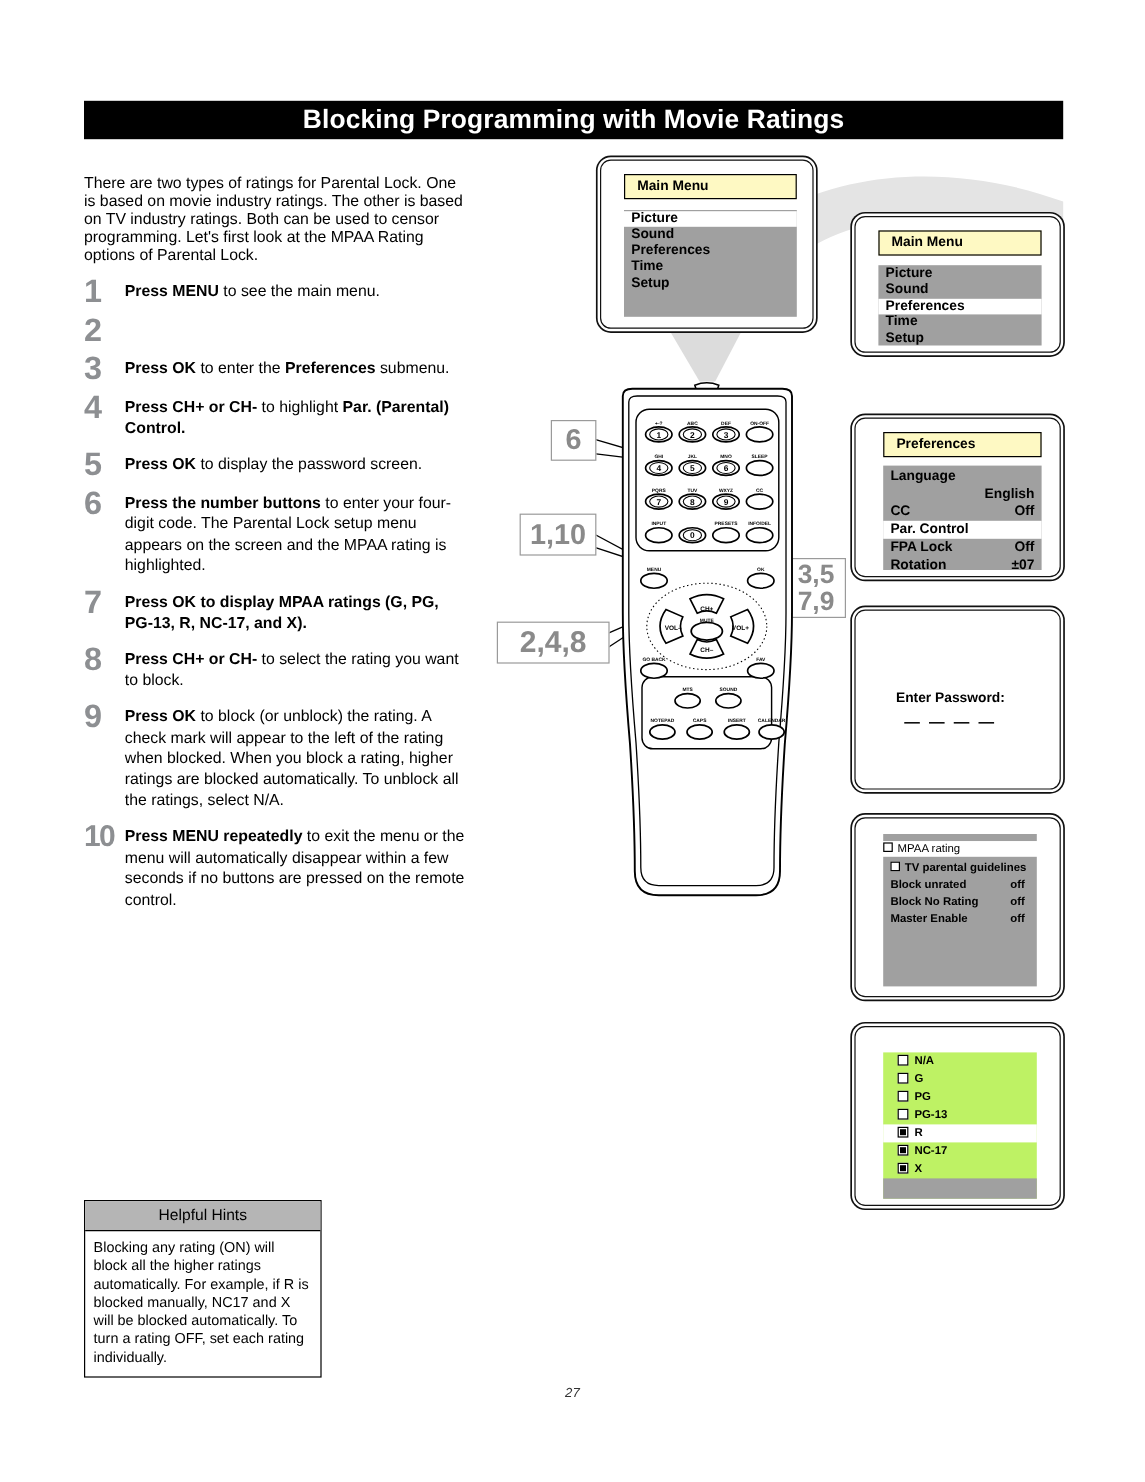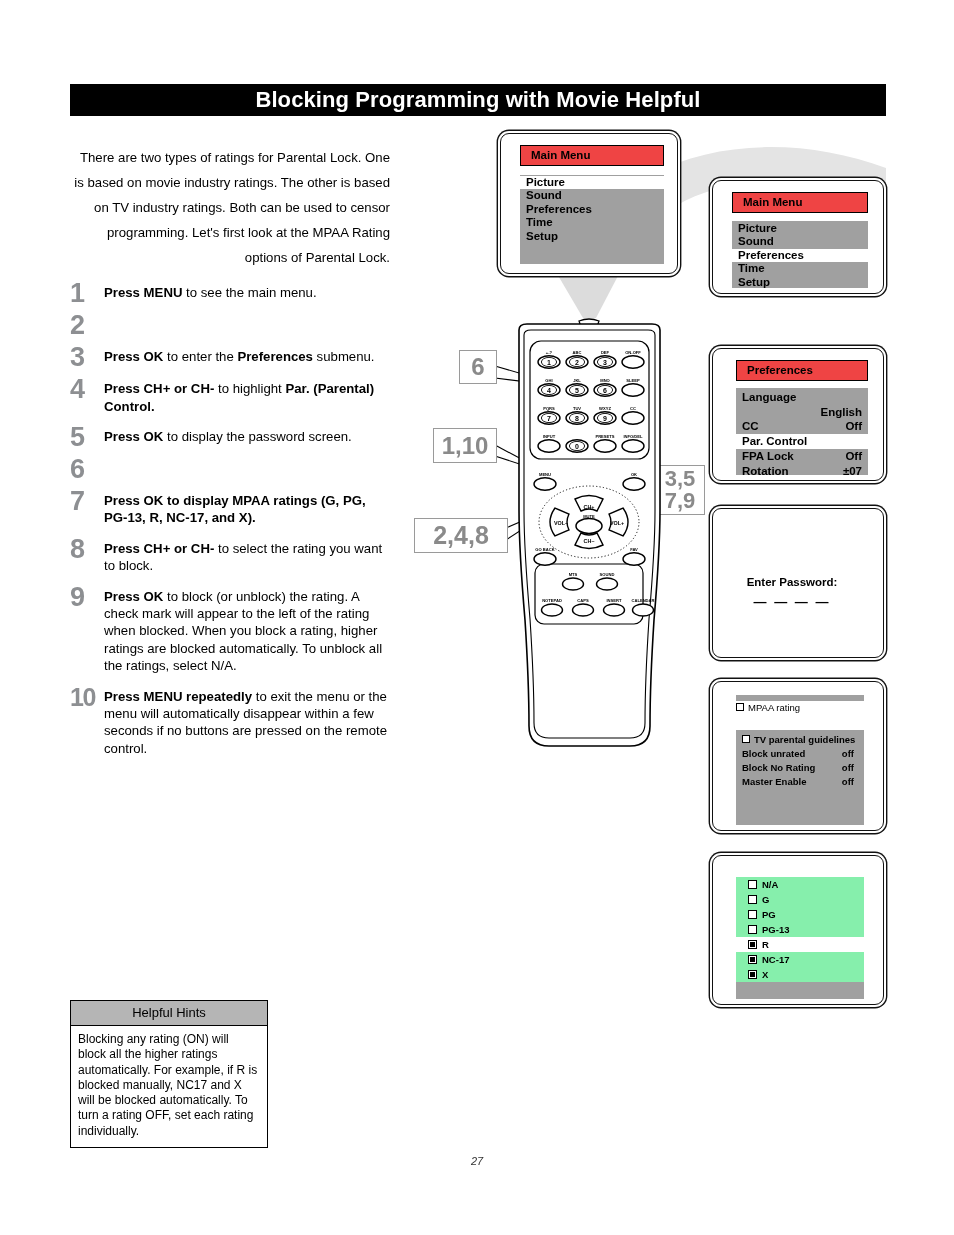--- a/index.html
+++ b/index.html
@@ -18,21 +18,21 @@
     position:absolute;left:70px;top:84px;width:816px;height:32px;
     background:#000;color:#fff;
     display:flex;align-items:center;justify-content:center;
   }
   .title-bar .title-text{
     font-size:22px;font-weight:bold;letter-spacing:.1px;
   }
 
   
   .left-col{position:absolute;left:70px;top:132px;width:390px;}
-  .intro{font-size:13.2px;line-height:25px;width:320px;text-align:right;}
+  .intro{font-size:13.2px;line-height:15px;width:320px;}
   .steps{margin-top:14px;}
   .step{display:flex;align-items:flex-start;margin-bottom:13px;}
   .step-num{
     width:34px;flex:0 0 34px;
     color:#8d8f92;font-size:27px;font-weight:bold;
     line-height:19px;letter-spacing:-1px;
   }
   .step-num.wide{font-size:25px;letter-spacing:-1.5px;}
   .step-text{font-size:13.2px;line-height:17.4px;width:288px;}
   .step-text b{font-weight:bold;}
@@ -55,21 +55,21 @@
   }
 
   
   .tv{
     position:absolute;background:#fff;
     border:1.6px solid #111;border-radius:9px;
     box-shadow:0 0 0 2px #fff, 0 0 0 3.4px #111;
   }
   .tv-inner{position:absolute;inset:5px;overflow:hidden;}
   .osd-title{
-    background:#ef4444;border:1.5px solid #000;
+    background:#fef9c3;border:1.5px solid #000;
     font-size:11.5px;font-weight:bold;padding:3px 0 4px 10px;
   }
   .osd-body{background:#a0a0a0;margin-top:8px;position:relative;}
   .osd-row{
     font-size:11.5px;font-weight:bold;line-height:13.4px;
     padding:0 8px 0 10px;display:flex;justify-content:space-between;
     white-space:nowrap;
   }
   .osd-row.hl{background:#fff;}
   .osd-row .val{font-weight:bold;}
@@ -99,26 +99,26 @@
   #tv4 .pw-wrap{
     position:absolute;left:0;right:12px;top:62px;text-align:center;
   }
   #tv4 .pw-label{font-size:11.5px;font-weight:bold;}
   #tv4 .pw-dashes{font-size:13px;font-weight:bold;letter-spacing:2px;margin-top:6px;}
 
   
   #tv5{left:712px;top:681px;width:170px;height:148px;}
   #tv5 .osd-topbar{background:#a0a0a0;height:6px;margin:8px 14px 0 18px;}
   #tv5 .mpaa-hl{background:#fff;padding:1px 0 1px 18px;font-size:9.5px;font-weight:normal;}
-  #tv5 .osd-body{margin:16px 14px 0 18px;height:105px;padding-top:3px;}
+  #tv5 .osd-body{margin:0 14px 0 18px;height:105px;padding-top:3px;}
   #tv5 .osd-row{font-size:9.5px;line-height:14px;padding:0 10px 0 6px;}
 
   
   #tv6{left:712px;top:855px;width:170px;height:148px;}
-  #tv6 .rbody{background:#86efac;margin:16px 14px 0 18px;}
+  #tv6 .rbody{background:#bef264;margin:16px 14px 0 18px;}
   #tv6 .rrow{font-size:9.5px;font-weight:bold;line-height:15px;padding-left:12px;}
   #tv6 .rrow.hl{background:#fff;}
   #tv6 .rpad{background:#a0a0a0;height:42px;}
   .chk{
     display:inline-block;width:7px;height:7px;border:1.4px solid #000;
     background:#fff;margin-right:5px;position:relative;top:1px;
   }
   .chk.on{background:#fff;}
   .chk.on::after{
     content:"";position:absolute;left:0.6px;top:0.6px;
@@ -153,21 +153,21 @@
 
   
   .deco{position:absolute;left:0;top:0;width:954px;height:1235px;pointer-events:none;}
 </style>
 </head>
 <body>
 
 <div class="page">
 
   <div class="title-bar">
-    <span class="title-text">Blocking Programming with Movie Helpful</span>
+    <span class="title-text">Blocking Programming with Movie Ratings</span>
   </div>
 
   <svg class="deco">
 
     <path d="M650,175 C720,138 810,140 886,168 L886,196 C806,172 726,176 676,206 Z" fill="#e4e4e4"></path>
     <path d="M650,175 C700,190 676,196 676,206 L650,205 Z" fill="#e4e4e4"></path>
 
     <path d="M556,272 L620,272 L596,318 L583,318 Z" fill="#dcdcdc"></path>
 
     <path d="M495,366 L560,385" stroke="#000" stroke-width="1.1" fill="none"></path>
@@ -200,20 +200,21 @@
         <div class="step">
           <div class="step-num">4</div>
           <div class="step-text"><b>Press CH+ or CH-</b> to highlight <b>Par. (Parental) Control.</b></div>
         </div>
         <div class="step">
           <div class="step-num">5</div>
           <div class="step-text"><b>Press OK</b> to display the password screen.</div>
         </div>
         <div class="step">
           <div class="step-num">6</div>
+          <div class="step-text"><b>Press the number buttons</b> to enter your four-digit code. The Parental Lock setup menu appears on the screen and the MPAA rating is highlighted.</div>
         </div>
         <div class="step">
           <div class="step-num">7</div>
           <div class="step-text"><b>Press OK to display MPAA ratings (G, PG, PG-13, R, NC-17, and X).</b></div>
         </div>
         <div class="step">
           <div class="step-num">8</div>
           <div class="step-text"><b>Press CH+ or CH-</b> to select the rating you want to block.</div>
         </div>
         <div class="step">

